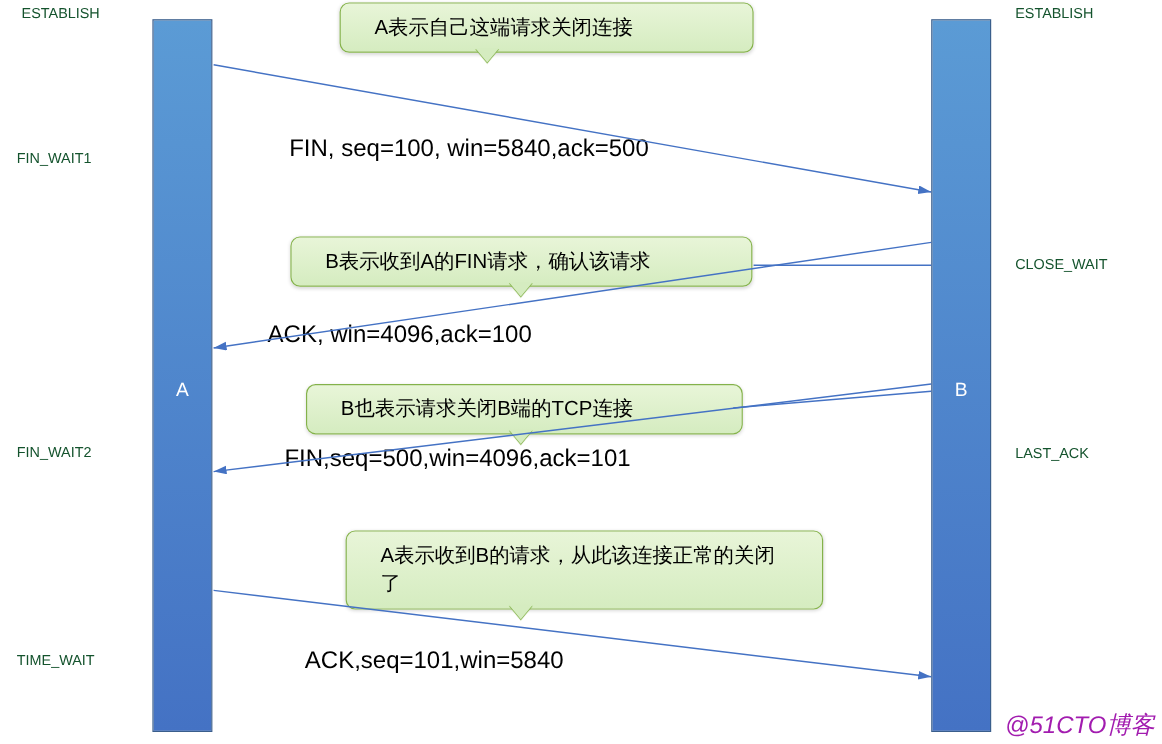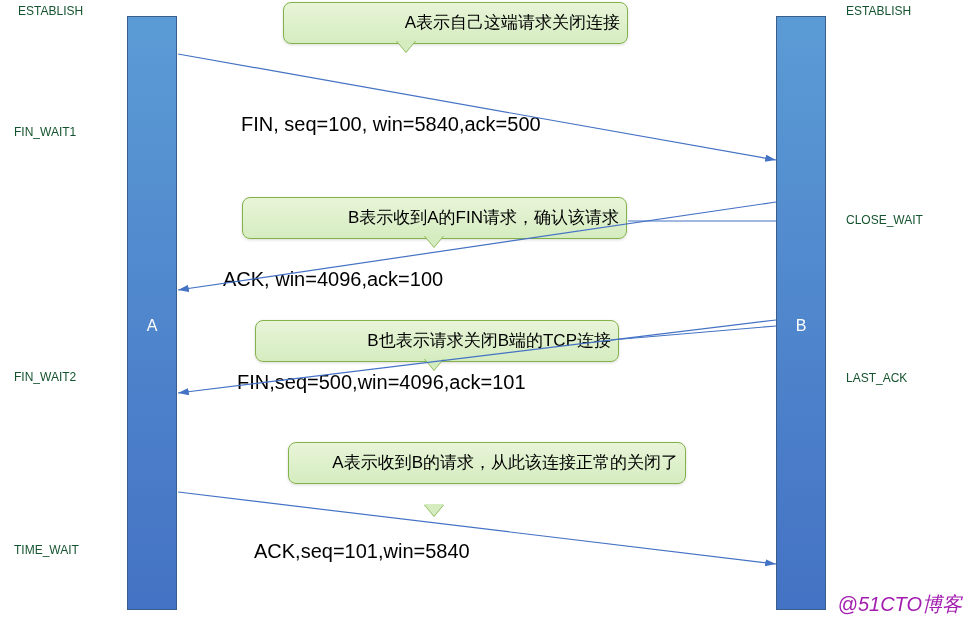--- a/index.html
+++ b/index.html
@@ -34,22 +34,22 @@
     position: absolute;
     color: #14532d;
     white-space: nowrap;
     font-size: 12px;
   }
   .callout {
     position: absolute;
     background: linear-gradient(to bottom, #e8f5d8, #d5ecc0);
     border: 1.5px solid #84b24a;
     border-radius: 8px;
-    padding: 8px 7px;
-    text-align: right;
+    padding: 8px 28px;
+    text-align: left;
     font-size: 17px;
     box-shadow: 0 1px 3px rgba(0,0,0,0.15);
     line-height: 1.4;
   }
   .packet-label {
     position: absolute;
     font-size: 20px;
     white-space: nowrap;
   }
   .arrow-svg {

